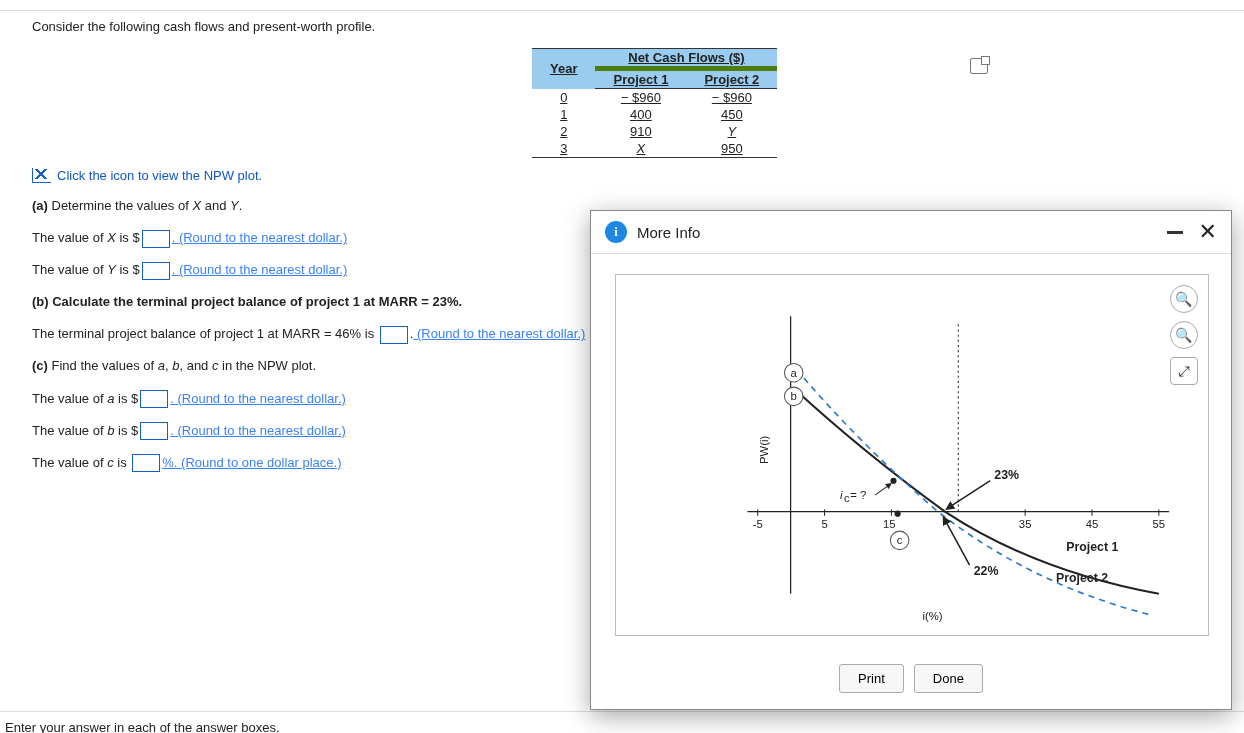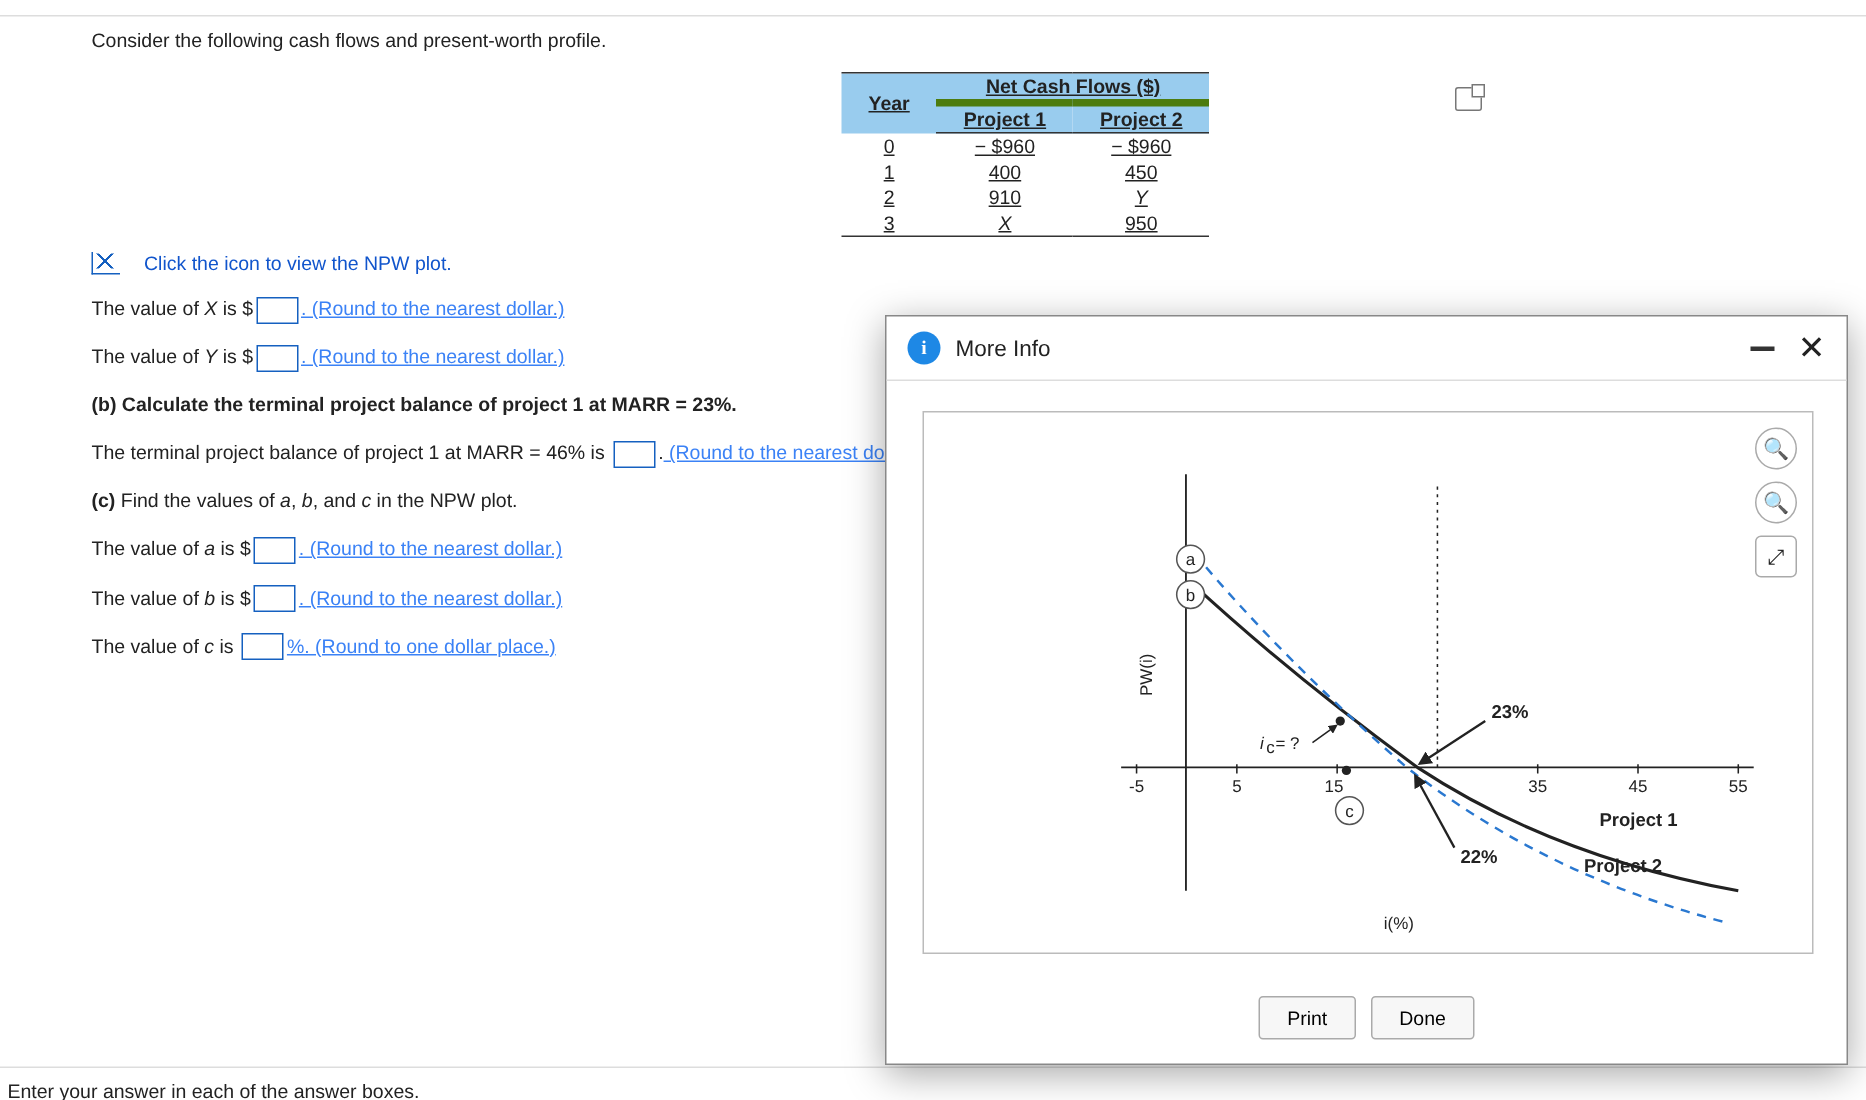--- a/index.html
+++ b/index.html
@@ -16,21 +16,20 @@
     width: 1244px;
     height: 733px;
     box-sizing: border-box;
   }
   .topline {
     border-top: 1px solid #ddd;
     margin: 10px 0 8px;
   }
   .content {
     padding: 0 32px;
-    margin-left: 29px;
   }
   .intro { margin: 4px 0 14px; }
   .cashflow-table {
     margin: 6px auto 8px 500px;
     border-collapse: collapse;
     font-size: 13px;
     text-decoration: underline;
   }
   .cashflow-table th, .cashflow-table td {
     padding: 1px 18px;
@@ -60,21 +59,21 @@
     position: absolute;
     top: -3px; right: -3px;
     width: 7px; height: 7px;
     border: 1px solid #777;
     background: #fff;
   }
   .link-line {
     color: #1155cc;
     display: flex;
     align-items: center;
-    gap: 16px;
+    gap: 6px;
     margin: 10px 0 12px;
     cursor: pointer;
   }
   .chart-icon {
     width: 18px; height: 14px;
     border: 1px solid #1560c0;
     border-top: none; border-right: none;
     position: relative;
   }
   .chart-icon::before {
@@ -239,20 +238,23 @@
           <td>950</td>
         </tr>
       </tbody>
     </table>
 
     <div class="link-line">
       <span class="chart-icon"></span>
       <span>Click the icon to view the NPW plot.</span>
     </div>
 
+    <div class="qline">
+      <b>(a)</b> Determine the values of <span class="mathit">X</span> and <span class="mathit">Y</span>.
+    </div>
     <div class="qline">
       The value of <span class="mathit">X</span> is $<span class="answer-box"></span><span class="hint">. (Round to the nearest dollar.)</span>
     </div>
     <div class="qline">
       The value of <span class="mathit">Y</span> is $<span class="answer-box"></span><span class="hint">. (Round to the nearest dollar.)</span>
     </div>
 
     <div class="qline">
       <b>(b) Calculate the terminal project balance of project 1 at MARR = 23%.</b>
     </div>

